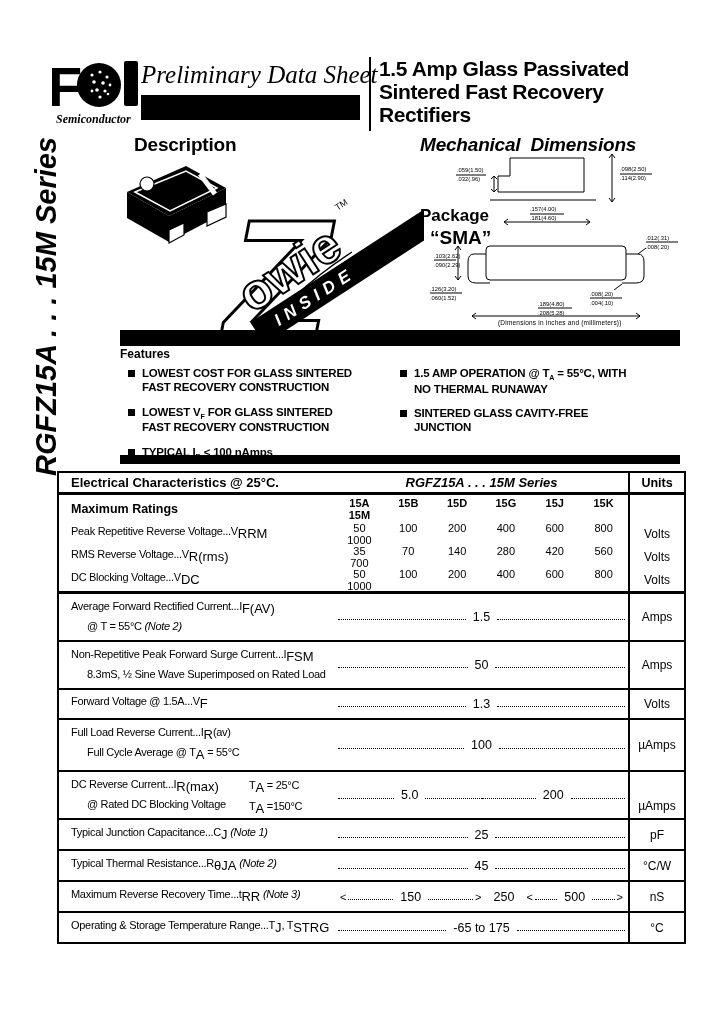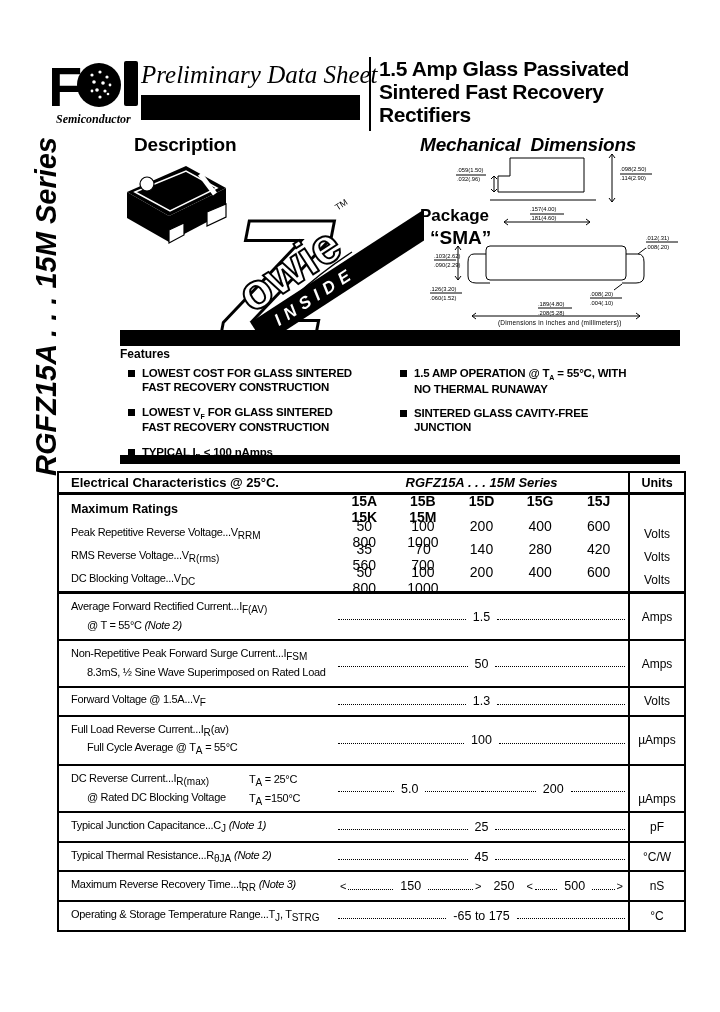--- a/index.html
+++ b/index.html
@@ -53,37 +53,37 @@
     position: absolute; left: 57px; top: 471px; width: 629px;
     border: 2px solid #000; font-size: 11px;
   }
   .units-cell { width: 56px; border-left: 2px solid #000; display: flex; align-items: center; justify-content: center; font-size: 12px; flex: none; }
   .thead { display: flex; align-items: center; height: 22px; border-bottom: 3px solid #000; font-weight: bold; }
   .thead .hl { width: 276px; padding-left: 12px; font-size: 13px; flex: none; }
   .thead .hc { flex: 1; text-align: center; font-style: italic; font-size: 13px; }
   .thead .units-cell { align-self: stretch; font-weight: bold; font-size: 12.5px; }
   .tratings { display: flex; align-items: center; height: 27px; font-weight: bold; }
   .tratings .lbl { width: 276px; padding-left: 12px; font-size: 12.5px; flex: none; }
-  .vals7 { flex: 1; display: grid; grid-template-columns: repeat(5, 1fr); text-align: center; font-size: 14px; align-items: center; }
+  .vals7 { flex: 1; display: grid; grid-template-columns: repeat(6, 1fr); text-align: center; font-size: 11px; align-items: center; }
   .tratings .units-cell, .vrow .units-cell { align-self: stretch; }
   .vgroup { border-bottom: 3px solid #000; }
   .vrow { display: flex; align-items: center; height: 23px; }
   .vrow .lbl { width: 276px; padding-left: 12px; flex: none; letter-spacing: -0.3px; }
   .trow { display: flex; border-bottom: 2px solid #000; }
   .trow:last-child { border-bottom: none; }
   .trow .lbl { width: 276px; padding: 5px 0 5px 12px; flex: none; line-height: 1.45; letter-spacing: -0.3px; position: relative; }
   .trow .lbl .l2 { padding-left: 16px; }
   .trow .mid { flex: 1; display: flex; align-items: center; padding: 0 3px; }
   .trow .mid.col { flex-direction: row; justify-content: center; }
   .mline { display: flex; align-items: center; width: 100%; height: 16px; }
   .dots { flex: 1; border-bottom: 1.5px dotted #000; transform: translateY(3px); min-width: 8px; }
   .dots.short { flex: 0.5; }
   .val { margin: 0 7px; font-size: 12.5px; white-space: nowrap; }
   .ang { font-size: 11px; margin: 0 2px; }
-  sub { font-size: 10px; letter-spacing: 0; }
+  sub { font-size: 13px; letter-spacing: 0; }
   .note { font-style: italic; }
   .conds { position: absolute; left: 190px; top: 5px; line-height: 1.5; }
   .units-low { align-items: flex-end; padding-bottom: 5px; }
   
   svg text { font-family: "Liberation Sans", sans-serif; }
   .dimt { font-size: 5.8px; }
 </style>
 </head>
 <body>
 

